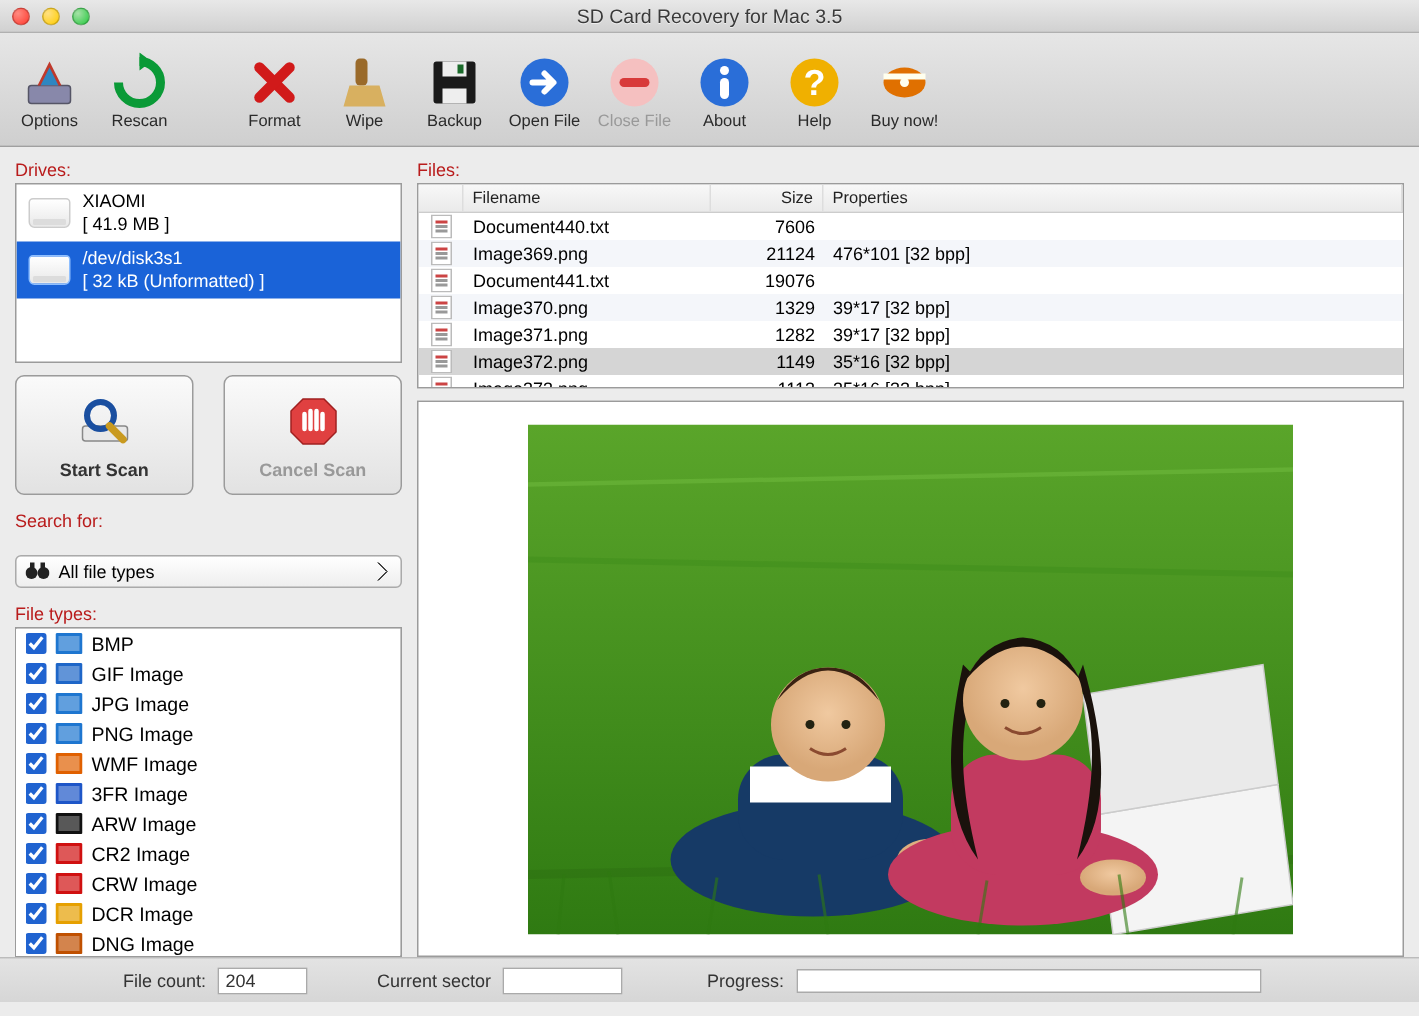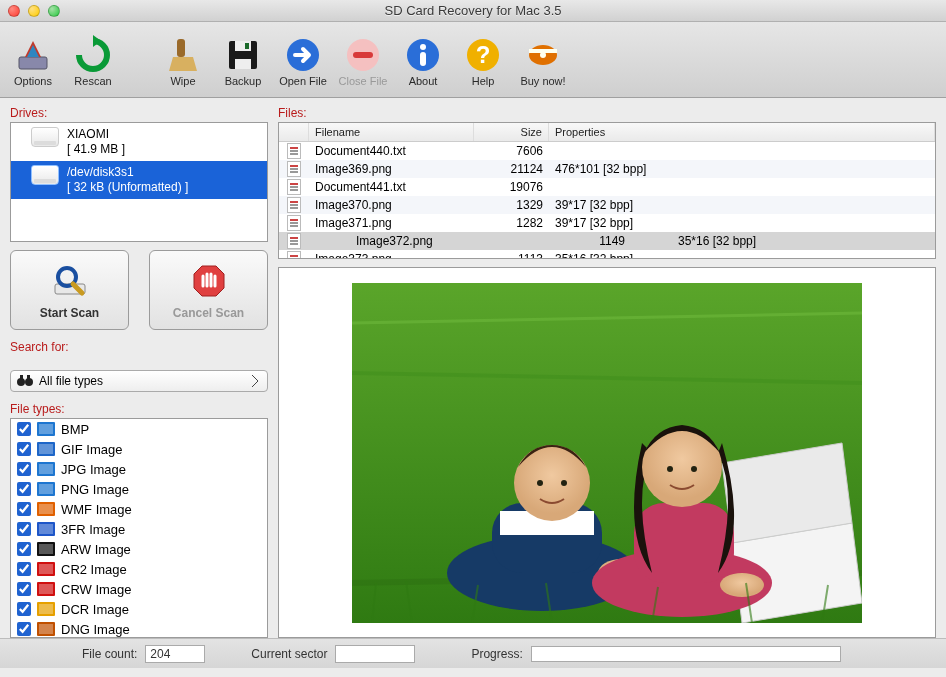--- a/index.html
+++ b/index.html
@@ -58,21 +58,21 @@
 .left { width: 258px; display: flex; flex-direction: column; }
 .right { flex: 1; display: flex; flex-direction: column; }
 .section-label { font-size: 12px; color: #b91c1c; margin-bottom: 2px; }
 .panel {
   background: #fff;
   border: 1px solid #9b9b9b;
   border-radius: 0;
   overflow: hidden;
 }
 .drives-list { height: 120px; overflow-y: auto; }
-.drive-row { display:flex; gap: 8px; padding: 4px 20px; align-items:flex-start; cursor:pointer; }
+.drive-row { display:flex; gap: 8px; padding: 4px 8px; align-items:center; cursor:pointer; }
 .drive-row .dicon {
   width: 28px; height: 20px; background: linear-gradient(#fff,#e8e8e8); border:1px solid #ccc; border-radius: 3px 3px 4px 4px; position:relative; flex-shrink:0;
 }
 .drive-row .dicon::after { content:''; position:absolute; left:2px; right:2px; bottom:1px; height:4px; background:#dcdcdc; border-radius:1px;}
 .drive-row .dtxt { display:flex; flex-direction:column; line-height: 15px; font-size:12px; }
 .drive-row.selected { background:#1a63d8; color:#fff; }
 .drive-row.selected .dicon { border-color:#8fbfff; }
 .scan-row { display:flex; gap:20px; margin-top:8px;font-weight:bold; }
 .big-btn {
   flex:1; height: 80px;
@@ -103,21 +103,21 @@
 .ft-row .fticon { width:18px; height:16px; display:flex; align-items:center; justify-content:center; }
 .files-header-row { display:flex; background:linear-gradient(#f8f8f8,#eaeaea); border-bottom:1px solid #ccc; font-size:11px; color:#222; }
 .files-header-row > div { padding:3px 6px; border-right:1px solid #ddd; }
 .fh-icon { width:30px; }
 .fh-name { width:165px; } .fh-size { width:75px; text-align:right; } .fh-prop { flex:1; }
 .files-list { height:116px; overflow-y:auto; position:relative; }
 .files-list::-webkit-scrollbar { width:16px; } .files-list::-webkit-scrollbar-thumb { background:#bbb; border-radius:8px; border:3px solid #f4f4f4;} .files-list::-webkit-scrollbar-track{background:#f4f4f4;}
 .file-row { display:flex; align-items:center; font-size:12px; height:18px; cursor:pointer; }
 .file-row:nth-child(odd) { background:#fff; }
 .file-row:nth-child(even) { background:#f4f6fa; }
-.file-row.selected { background:#d5d5d5;gap:41px; }
+.file-row.selected { background:#d5d5d5; }
 .file-row > div { padding:0 6px; overflow:hidden; white-space:nowrap; }
 .fc-icon { width:30px; display:flex; justify-content:center; }
 .docicon { width:14px; height:16px; background:#fff; border:1px solid #bbb; position:relative; }
 .docicon::after { content:''; position:absolute; top:3px; left:2px; right:2px; height:2px; background:#c44; box-shadow: 0 3px 0 #999, 0 6px 0 #999;}
 .fc-name { width:165px; } .fc-size { width:75px; text-align:right; } .fc-prop { flex:1; }
 .preview { flex:1; margin-top:8px; border:1px solid #9b9b9b; background:#fff; display:flex; align-items:center; justify-content:center; overflow:hidden; }
 .preview svg { width: 510px; height: 340px; }
 .statusbar { height:30px; display:flex; align-items:center; gap:8px; padding:0 14px; background: linear-gradient(#e3e3e3,#d6d6d6); border-top:1px solid #bcbcbc; font-size:12px; color:#333;}
 .statusbar .sfield { background:#fff; border:1px solid #aaa; height:18px; padding:0 4px; display:inline-flex; align-items:center;}
 .statusbar .sprog { background:#fff; border:1px solid #aaa; height:16px; width:310px; }
@@ -148,20 +148,29 @@
     <div class="toolbar-btn">
       <div class="ticon">
         <svg viewBox="0 0 40 40">
           <path d="M20 6 A14 14 0 1 1 6 20" fill="none" stroke="#0a9a37" stroke-width="6"></path>
           <polygon points="20,0 20,12 28,6" fill="#0a9a37"></polygon>
         </svg>
       </div>
       <span>Rescan</span>
     </div>
     <div class="toolbar-sep"></div>
+    <div class="toolbar-btn">
+      <div class="ticon">
+        <svg viewBox="0 0 40 40">
+          <line x1="10" y1="10" x2="30" y2="30" stroke="#d11a1a" stroke-width="7" stroke-linecap="round"></line>
+          <line x1="30" y1="10" x2="10" y2="30" stroke="#d11a1a" stroke-width="7" stroke-linecap="round"></line>
+        </svg>
+      </div>
+      <span>Format</span>
+    </div>
     <div class="toolbar-btn">
       <div class="ticon">
         <svg viewBox="0 0 40 40">
           <rect x="14" y="4" width="8" height="18" rx="3" fill="#9a6a2a"></rect>
           <polygon points="10,22 30,22 34,36 6,36" fill="#d8b060"></polygon>
         </svg>
       </div>
       <span>Wipe</span>
     </div>
     <div class="toolbar-btn">

